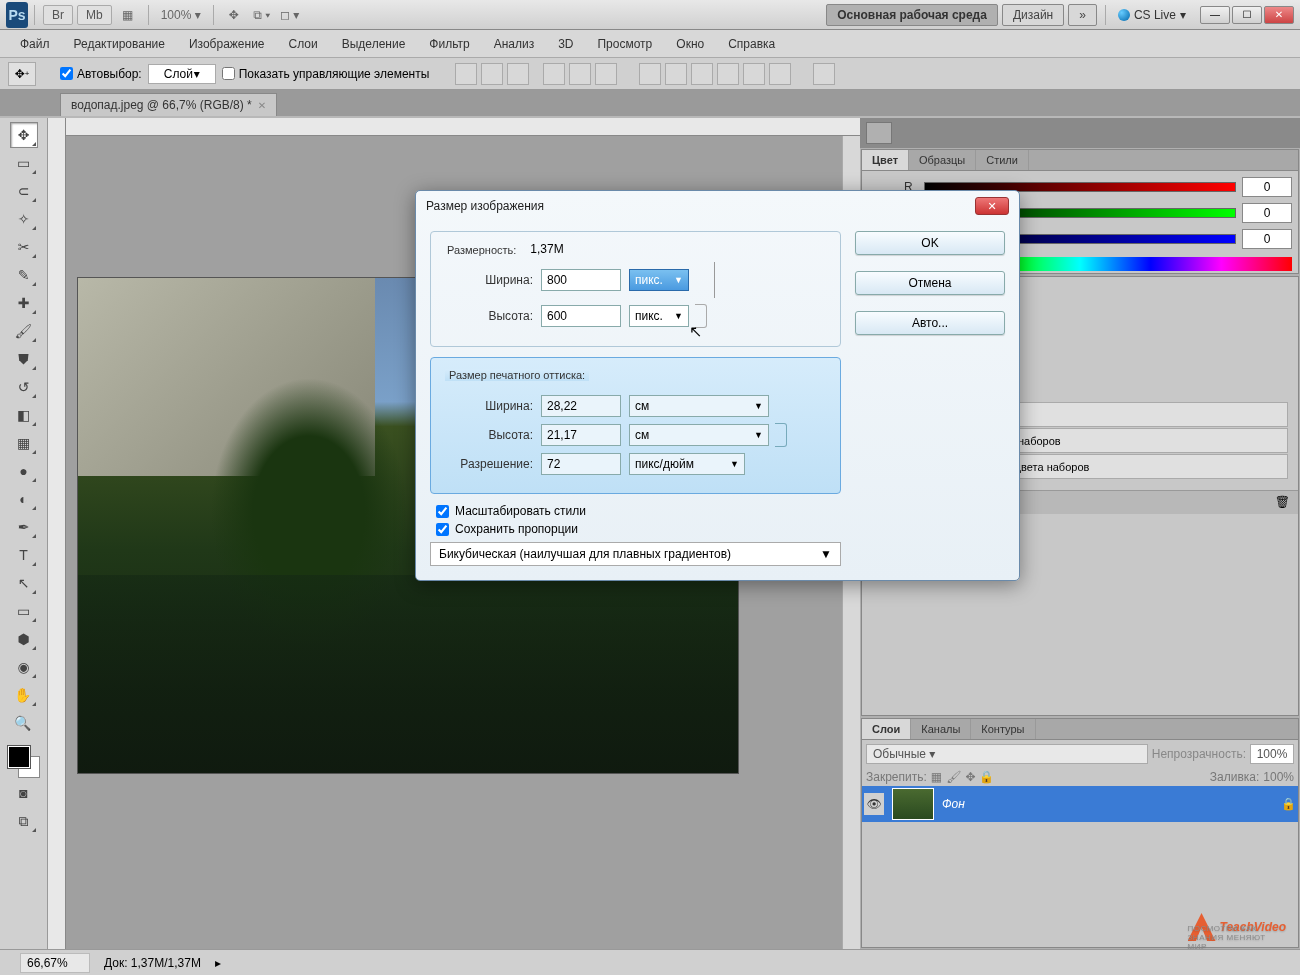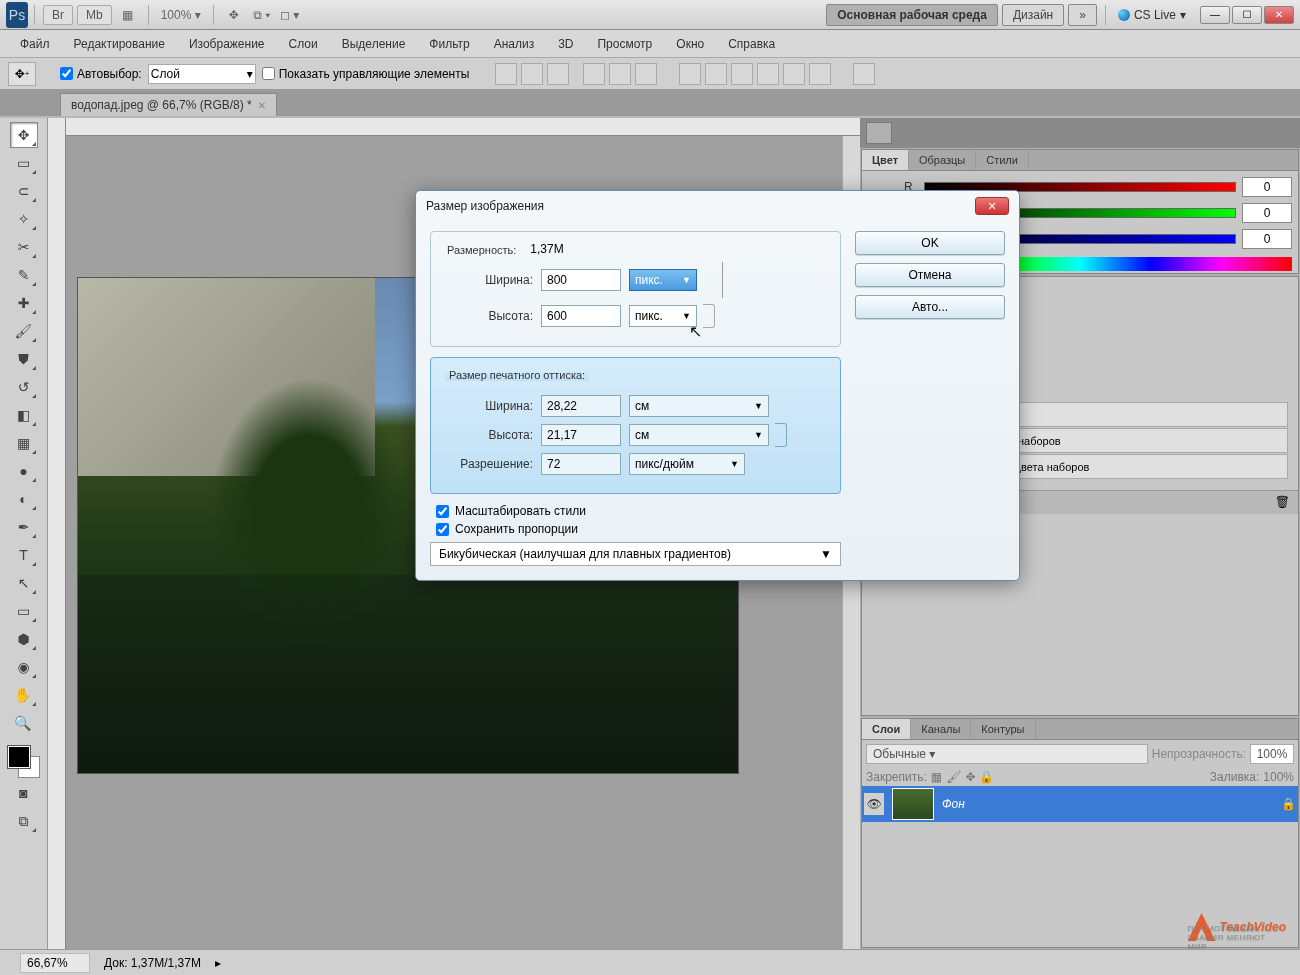--- a/index.html
+++ b/index.html
@@ -1,20 +1,20 @@
 <!DOCTYPE html>
 <html><head>
 <meta charset="utf-8">
 <style>
 * { margin:0; padding:0; box-sizing:border-box; font-family:Tahoma,Arial,sans-serif; font-size:12px; }
 body { width:1300px; height:975px; background:#b8b8b8; overflow:hidden; position:relative; }
 
 
 .appbar { height:30px; background:linear-gradient(#e8e8e8,#d0d0d0); display:flex; align-items:center; padding:0 6px; border-bottom:1px solid #888; }
-.ps-logo { width:22px; height:26px; background:#1a4a7a; color:#b8daf0; display:flex; align-items:center; justify-content:center; font-weight:normal; font-size:14px; border-radius:3px; }
+.ps-logo { width:22px; height:26px; background:#1a4a7a; color:#b8daf0; display:flex; align-items:center; justify-content:center; font-weight:bold; font-size:14px; border-radius:3px; }
 .appbar .btn { padding:2px 8px; margin:0 2px; border:1px solid #aaa; background:#e0e0e0; border-radius:2px; color:#555; }
 .appbar .sep { width:1px; height:20px; background:#aaa; margin:0 6px; }
 .appbar .zoom { color:#666; padding:0 6px; }
 .appbar .icon-btn { width:24px; height:22px; border:1px solid transparent; margin:0 2px; display:flex; align-items:center; justify-content:center; color:#666; }
 .appbar .pill { padding:3px 10px; border:1px solid #888; border-radius:2px; background:#d8d8d8; color:#444; margin:0 2px; }
 .appbar .pill.active { background:#b0b0b0; color:#333; font-weight:bold; }
 .appbar .spacer { flex:1; }
 .win-btns { display:flex; gap:2px; margin-left:8px; }
 .win-btn { width:30px; height:18px; border:1px solid #888; background:linear-gradient(#f0f0f0,#d0d0d0); border-radius:2px; display:flex; align-items:center; justify-content:center; font-size:10px; }
 .win-close { background:linear-gradient(#e88,#c44); color:#fff; }
@@ -23,21 +23,21 @@
 
 
 .menubar { height:28px; background:#d8d8d8; display:flex; align-items:center; padding:0 10px; border-bottom:1px solid #aaa; gap:4px; }
 .menubar .mi { padding:4px 10px; color:#333; }
 
 
 .optbar { height:32px; background:#d0d0d0; display:flex; align-items:center; padding:0 8px; border-bottom:1px solid #999; gap:6px; font-size:11px; }
 .optbar .tool-ico { width:28px; height:24px; border:1px solid #aaa; background:#e0e0e0; display:flex; align-items:center; justify-content:center; }
 .optbar .chk { display:flex; align-items:center; gap:4px; }
 .optbar input[type=checkbox] { width:13px; height:13px; }
-.optbar .dd { border:1px solid #aaa; background:#fff; padding:2px 2px; width:108px; display:flex; justify-content:space-between; }
+.optbar .dd { border:1px solid #aaa; background:#fff; padding:2px 15px; width:68px; display:flex; justify-content:space-between; }
 .optbar .align-group { margin-left:20px; display:flex; gap:4px; }
 .optbar .ab { width:22px; height:22px; border:1px solid #aaa; background:#d8d8d8; }
 
 
 .doctabrow { height:26px; background:#9a9a9a; display:flex; align-items:flex-end; padding-left:60px; }
 .doctab { background:#c8c8c8; padding:4px 10px; border:1px solid #888; border-bottom:none; font-size:11px; color:#333; display:flex; align-items:center; gap:6px; }
 .doctab .x { color:#888; font-size:10px; }
 
 
 .main { position:absolute; top:118px; left:0; right:0; bottom:26px; display:flex; }
@@ -106,29 +106,29 @@
 
 .statusbar { position:absolute; left:0; right:0; bottom:0; height:26px; background:#d0d0d0; border-top:1px solid #999; display:flex; align-items:center; padding:0 20px; font-size:11px; gap:14px; }
 .statusbar .fld { padding:2px 6px; border:1px solid #bbb; background:#e8e8e8; min-width:70px; }
 
 
 .modal { position:absolute; left:415px; top:190px; width:605px; background:linear-gradient(#f4f8fb,#e8f0f6); border:1px solid #6a8aaa; border-radius:5px; box-shadow:0 4px 20px rgba(0,0,0,0.4); }
 .modal-title { padding:6px 10px; font-size:12px; color:#222; display:flex; justify-content:space-between; align-items:center; }
 .modal-close { width:34px; height:18px; background:linear-gradient(#e77,#c33); border:1px solid #933; border-radius:3px; color:#fff; display:flex; align-items:center; justify-content:center; font-size:11px; }
 .modal-body { padding:10px 14px 14px; display:flex; gap:14px; }
 .mleft { flex:1; }
-.mright { width:150px; display:flex; flex-direction:column; gap:8px; }
+.mright { width:150px; display:flex; flex-direction:column; gap:16px; }
 .mbtn { padding:4px 0; border:1px solid #8aa; background:linear-gradient(#f8fcff,#d8e8f4); border-radius:3px; text-align:center; box-shadow:0 1px 1px rgba(0,0,0,0.15); }
 .fset { border:1px solid #b0c8d8; border-radius:4px; padding:10px 12px 12px; margin-bottom:10px; }
 .fset.hl { border-color:#6aaae0; background:linear-gradient(#d6ecfb,#bfe0f6); }
 .fset-title { font-size:11px; color:#333; margin:-18px 0 8px 2px; background:inherit; display:inline-block; padding:0 4px; }
 .frow { display:flex; align-items:center; gap:8px; margin:6px 0; }
 .frow .flab { width:90px; text-align:right; color:#333; }
 .frow .finp { width:80px; border:1px solid #8aa; background:#fff; padding:3px 5px; }
-.frow .funit { width:68px; border:1px solid #8aa; background:#fff; padding:3px 5px; display:flex; justify-content:space-between; align-items:center; }
+.frow .funit { width:60px; border:1px solid #8aa; background:#fff; padding:3px 5px; display:flex; justify-content:space-between; align-items:center; }
 .frow .funit.sel { background:linear-gradient(#7ac0f0,#4a9ae0); color:#fff; border-color:#2a6aaa; }
 .frow .funit .arr { font-size:9px; }
 .link-ic { width:12px; height:24px; border:1px solid #aaa; border-left:none; border-radius:0 3px 3px 0; margin-left:-2px; }
 .chkrow { display:flex; align-items:center; gap:6px; margin:4px 0 4px 6px; }
 .chkrow input { width:13px; height:13px; }
 .ddlong { border:1px solid #aaa; background:#fff; padding:4px 8px; display:flex; justify-content:space-between; margin:6px 0 0; }
 .dim-row { display:flex; gap:10px; align-items:flex-end; margin-bottom:6px; }
 .cursor { position:absolute; width:16px; height:16px; pointer-events:none; }
 .cursor::before { content:"↖"; color:#000; font-size:16px; position:absolute; top:-2px; left:-2px; }
 

